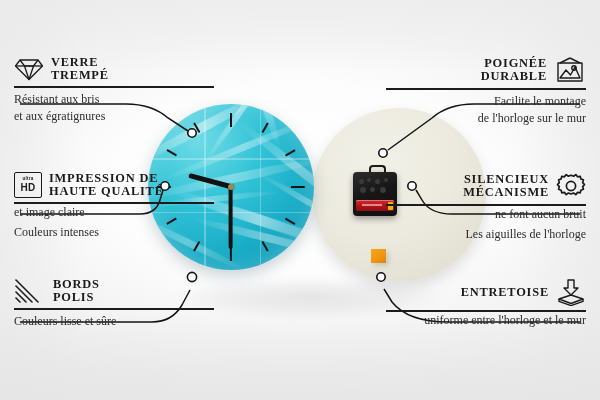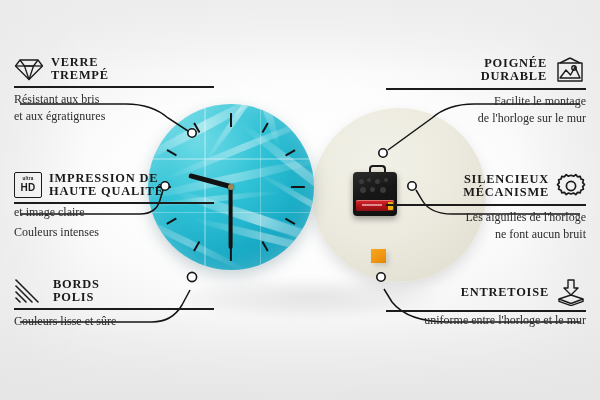--- a/index.html
+++ b/index.html
@@ -315,22 +315,22 @@
       <div class="t-line">MÉCANISME</div>
     </div>
     <svg class="icon" width="30" height="28" viewBox="0 0 30 28">
       <g fill="none" stroke="#1b1b1b" stroke-width="1.7" stroke-linejoin="round">
         <path d="M15 3.2 l2.6 1.0 2.2-1.6 1.8 2.2 2.6-0.5 0.7 2.7 2.5 0.9 -0.7 2.7 1.8 2.0 -1.8 2.0 0.7 2.7 -2.5 0.9 -0.7 2.7 -2.6-0.5 -1.8 2.2 -2.2-1.6 -2.6 1.0 -2.6-1.0 -2.2 1.6 -1.8-2.2 -2.6 0.5 -0.7-2.7 -2.5-0.9 0.7-2.7 -1.8-2.0 1.8-2.0 -0.7-2.7 2.5-0.9 0.7-2.7 2.6 0.5 1.8-2.2 2.2 1.6 z"></path>
         <circle cx="15" cy="14" r="4.6"></circle>
       </g>
     </svg>
   </div>
   <div class="rule"></div>
+  <div class="desc" style="margin-top:0">ne font aucun bruit</div>
   <div class="desc">Les aiguilles de l'horloge</div>
-  <div class="desc" style="margin-top:0">ne font aucun bruit</div>
 </div>
 
 <div class="callout right" id="c-entre">
   <div class="head">
     <div class="titles">
       <div class="t-line">ENTRETOISE</div>
     </div>
     <svg class="icon" width="30" height="28" viewBox="0 0 30 28">
       <g fill="none" stroke="#1b1b1b" stroke-width="1.4" stroke-linejoin="round">
         <path d="M12 2 L18 2 L18 10 L22 10 L15 17 L8 10 L12 10 Z"></path>

